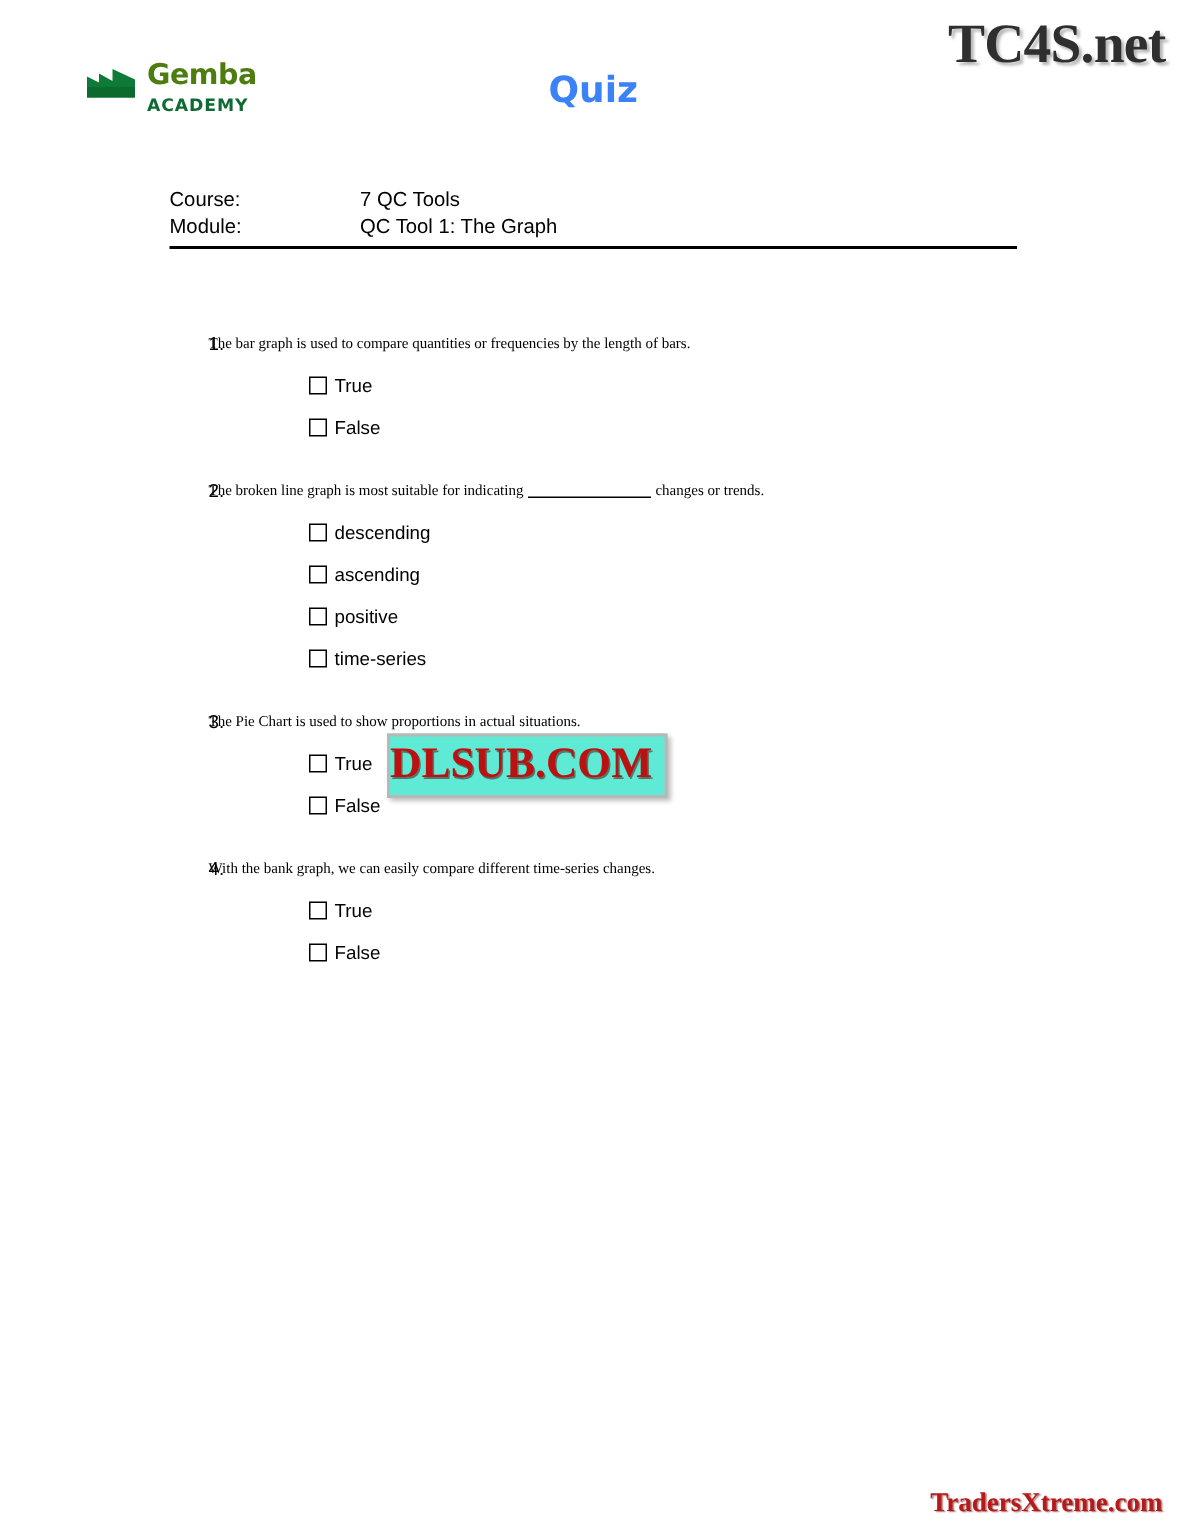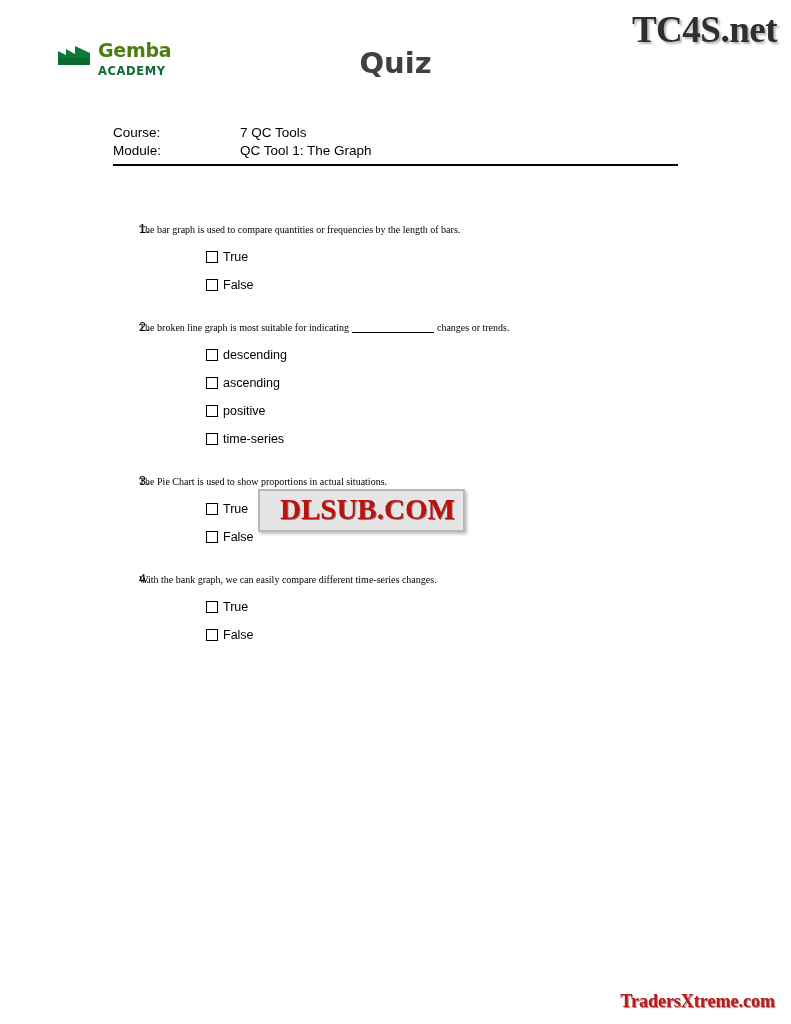--- a/index.html
+++ b/index.html
@@ -50,22 +50,22 @@
     color: #b61a1a;
     text-shadow: 1px 1px 1px rgba(90,0,0,0.55);
     white-space: nowrap;
   }
 
   
   .wm-mid {
     position: absolute;
     left: 258px;
     top: 489px;
-    padding: 2px 8px 4px 20px;
-    background: #e5e5e5;
+    padding: 2px 8px 4px 0;
+    background: #5eead4;
     border: 2px solid #b8b8b8;
     box-shadow: 2px 2px 3px rgba(0,0,0,0.25);
   }
   .wm-mid span {
     font-family: "Liberation Serif", serif;
     font-weight: bold;
     font-size: 29px;
     color: #bb1111;
     letter-spacing: 0px;
     text-shadow: 1px 1px 0 rgba(80,0,0,0.5);
@@ -112,22 +112,22 @@
 
   
   .doc-title {
     position: absolute;
     left: 0;
     top: 46px;
     width: 791px;
     text-align: center;
     font-family: "DejaVu Sans", sans-serif;
     font-weight: bold;
-    font-size: 29px;
-    color: #404040;
+    font-size: 24px;
+    color: #3b82f6;
   }
 
   
   .meta {
     position: absolute;
     left: 113px;
     top: 124px;
     width: 565px;
     border-bottom: 2.5px solid #000000;
     padding-bottom: 4px;

